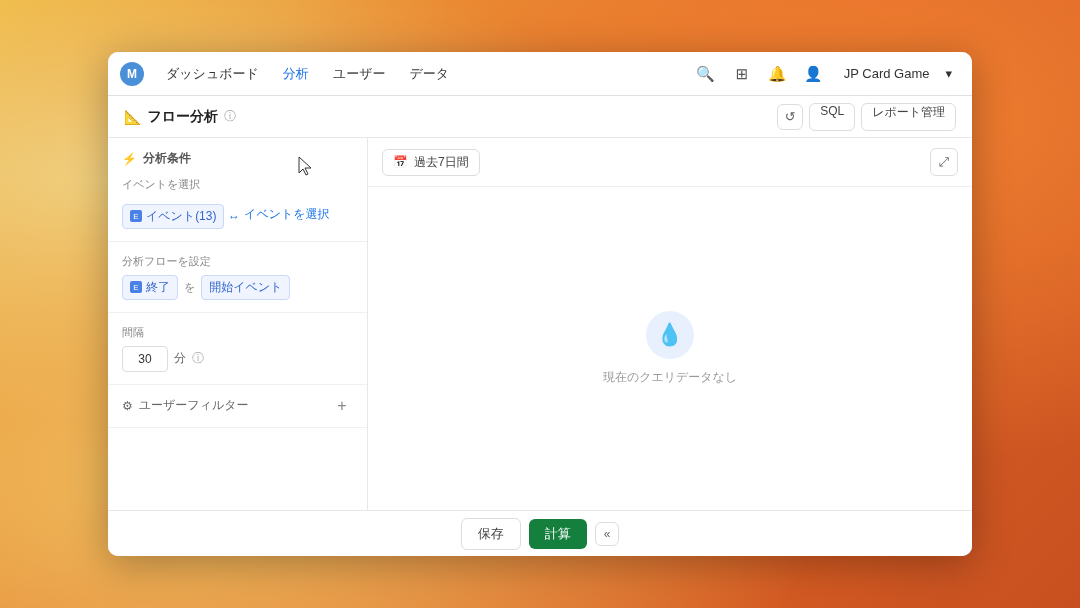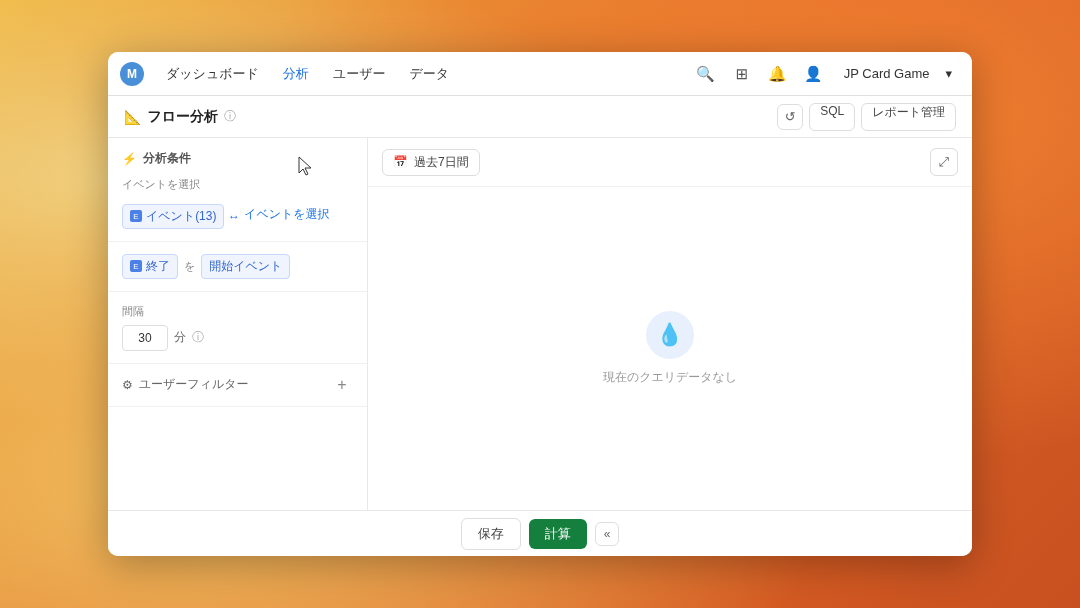--- a/index.html
+++ b/index.html
@@ -491,20 +491,21 @@
           <span>イベント(13)</span>
         </div>
 
         <div class="link-btn">
           <span>↔</span>
           <span>イベントを選択</span>
         </div>
       </div>
 
       <div class="panel-section">
+        <div class="subsection-label">分析フローを設定</div>
         <div class="flow-row">
           <div class="flow-tag">
             <div class="event-tag-icon">E</div>
             <span>終了</span>
           </div>
           <span class="flow-separator">を</span>
           <div class="flow-tag">
             <span>開始イベント</span>
           </div>
         </div>

